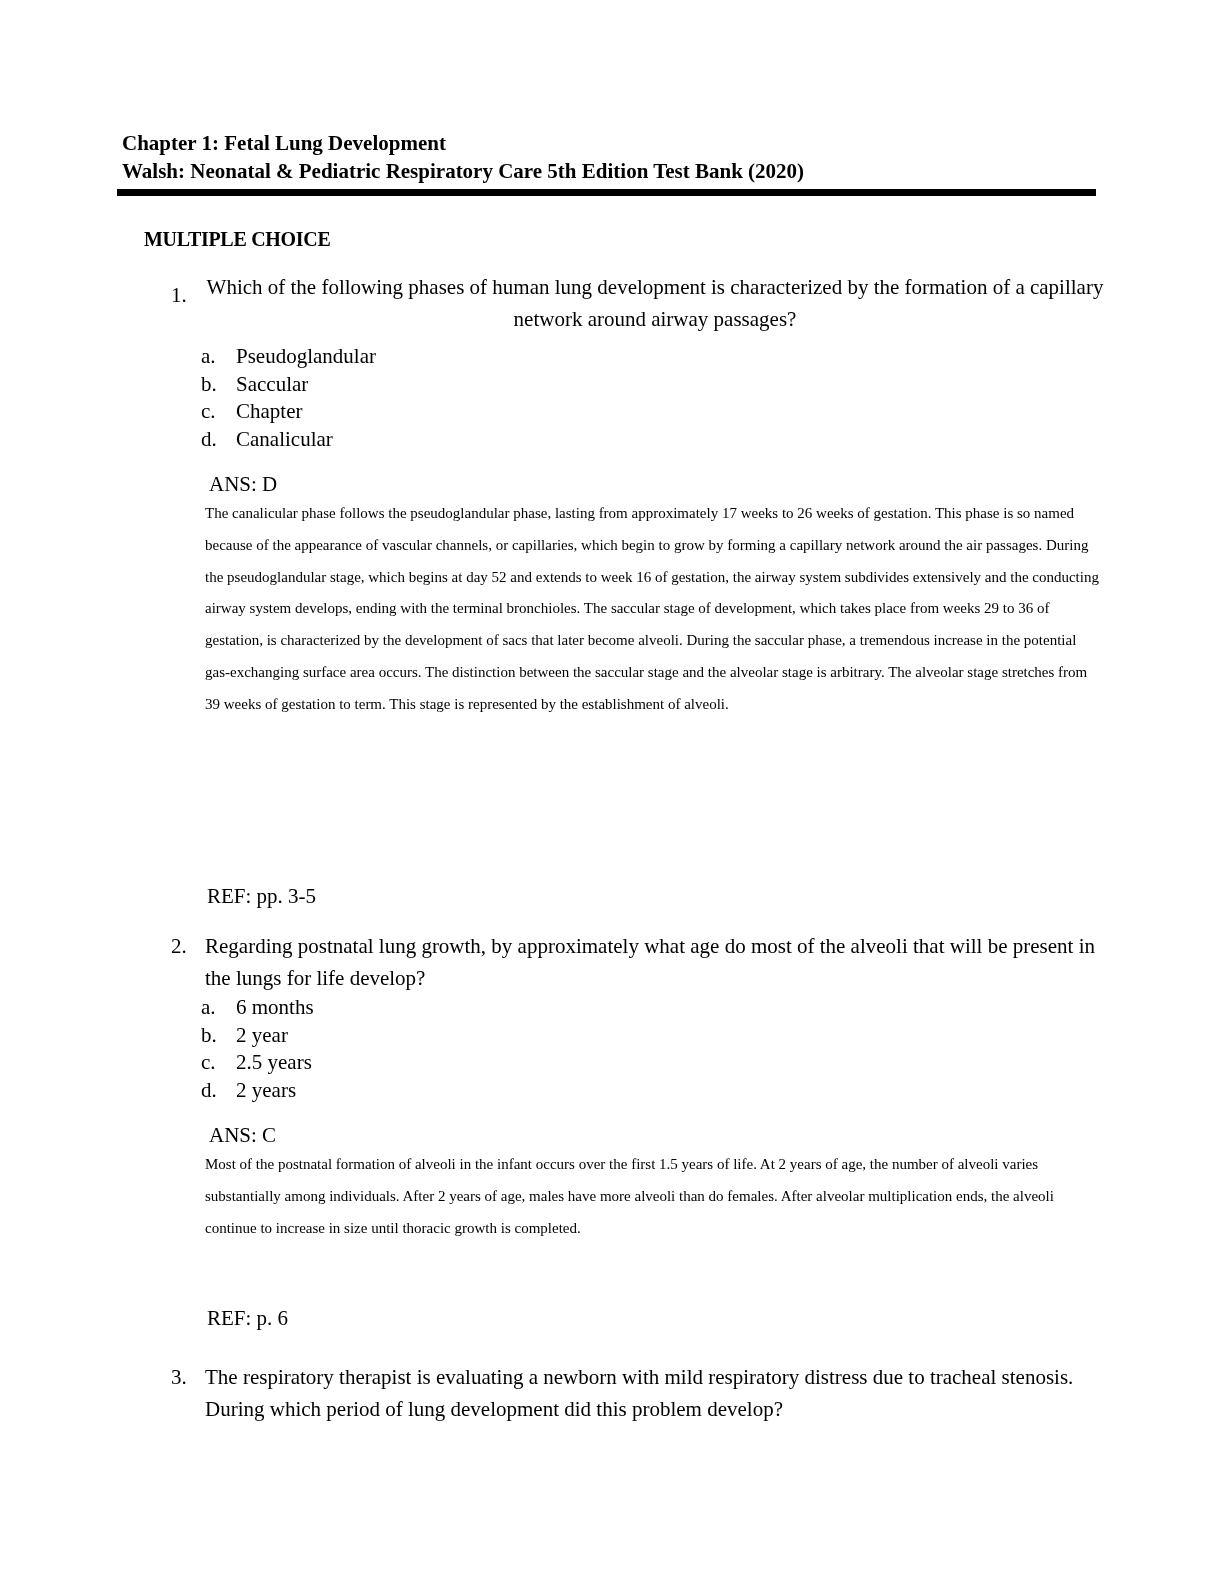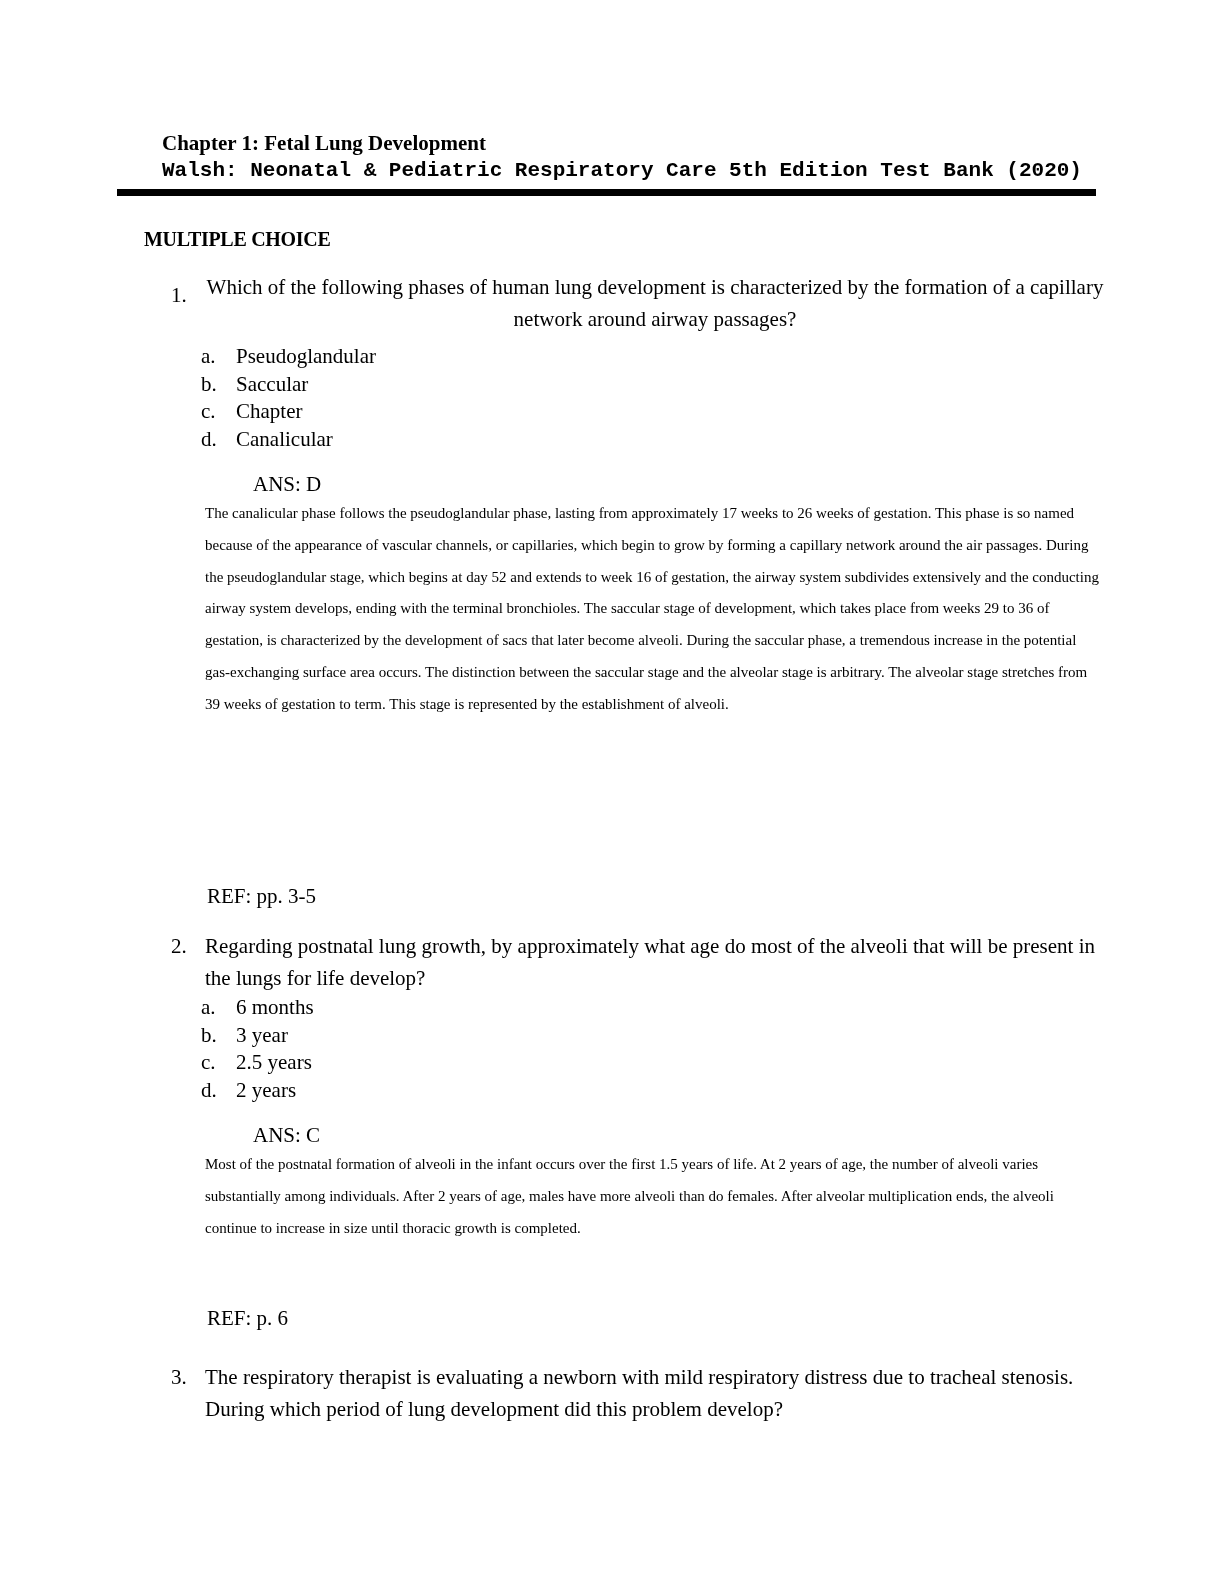--- a/index.html
+++ b/index.html
@@ -3,43 +3,43 @@
   <meta charset="utf-8">
   <style>
     html, body { margin: 0; padding: 0; background: #ffffff; }
     body {
       width: 1224px; height: 1584px; position: relative; overflow: hidden;
       font-family: "Liberation Serif", "DejaVu Serif", serif;
       color: #000;
     }
     .header-title {
       position: absolute; left: 122px; font-weight: bold; font-size: 21px;
-      line-height: 28px; white-space: nowrap; margin-left: 40px;
+      line-height: 28px; white-space: nowrap;
     }
     #title1 { top: 129px; }
-    #title2 { top: 157px; font-family: Liberation Mono, monospace; }
+    #title2 { top: 157px; }
     .rule {
       position: absolute; left: 117px; top: 189px; width: 979px; height: 7px; background: #000;
     }
     .section-heading {
       position: absolute; left: 144px; top: 226px; font-weight: bold; font-size: 20px;
       line-height: 26px; letter-spacing: -0.3px;
     }
     .q-num {
       position: absolute; left: 171px; font-size: 21px; line-height: 31px;
     }
     .q-text {
       position: absolute; left: 205px; width: 900px; font-size: 21px; line-height: 31.5px;
     }
     .opt {
       position: absolute; font-size: 21px; line-height: 27.5px; white-space: nowrap;
     }
     .opt .letter { position: absolute; left: 201px; width: 26px; }
     .opt .text { position: absolute; left: 236px; }
-    .ans { position: absolute; left: 209px; font-size: 21px; line-height: 28px; margin-left: 44px; }
+    .ans { position: absolute; left: 209px; font-size: 21px; line-height: 28px; }
     .rationale {
       position: absolute; left: 205px; width: 900px; font-size: 15px; line-height: 31.8px;
     }
     .ref { position: absolute; left: 207px; font-size: 21px; line-height: 28px; }
   </style>
 </head>
 <body>
 
 <div>
 
@@ -78,21 +78,21 @@
   <div>
     <div class="q-num" style="top:931px;">2.</div>
     <div class="q-text" style="top:931px;">Regarding postnatal lung growth, by approximately what age do most of the alveoli that will be present in the lungs for life develop?</div>
 
     <div class="opt" style="top:994px;">
       <span class="letter">a.</span>
       <span class="text">6 months</span>
     </div>
     <div class="opt" style="top:1021.5px;">
       <span class="letter">b.</span>
-      <span class="text">3 year</span>
+      <span class="text">2 year</span>
     </div>
     <div class="opt" style="top:1049px;">
       <span class="letter">c.</span>
       <span class="text">2.5 years</span>
     </div>
     <div class="opt" style="top:1076.5px;">
       <span class="letter">d.</span>
       <span class="text">2 years</span>
     </div>
 

